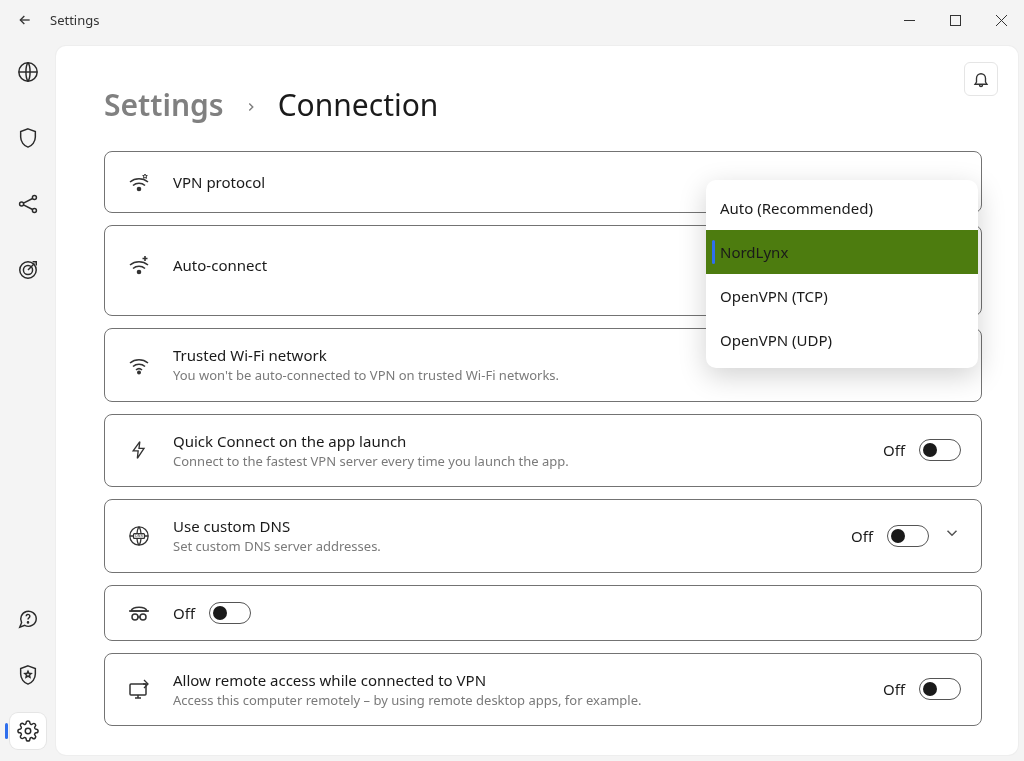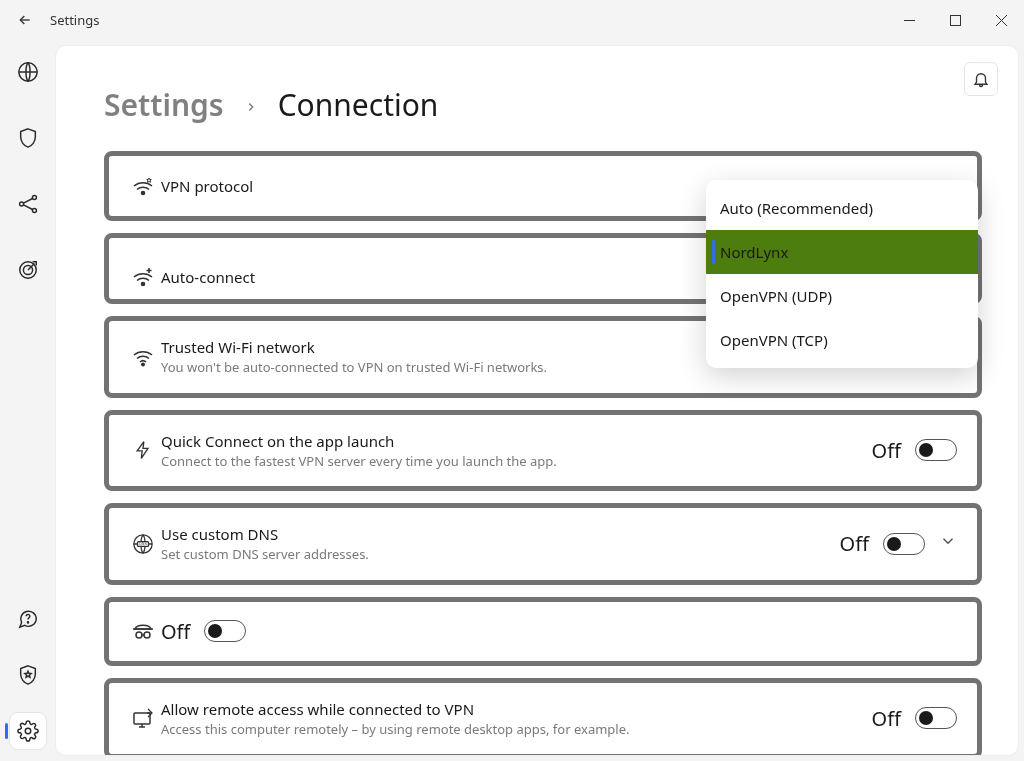--- a/index.html
+++ b/index.html
@@ -16,27 +16,27 @@
   .sidebar .sb-icon.active { background: #fff; box-shadow: 0 0 0 1px #e5e5e5; position: relative; }
   .sidebar .sb-icon.active::before { content: ""; position: absolute; left: -5px; top: 10px; bottom: 10px; width: 3px; border-radius: 2px; background: #2f6fed; }
 
   .main { flex: 1; background: #fff; margin: 6px 6px 6px 0; border-radius: 10px; padding: 24px 36px 24px 48px; position: relative; box-shadow: 0 0 0 1px #eee; overflow: hidden; }
   .bell { position: absolute; top: 16px; right: 20px; width: 34px; height: 34px; border: 1px solid #e5e5e5; border-radius: 6px; display: flex; align-items: center; justify-content: center; cursor: pointer; color: #333; }
   .breadcrumb { display: flex; align-items: baseline; gap: 20px; margin-top: 14px; margin-bottom: 26px; }
   .breadcrumb .parent { font-size: 30px; font-weight: 600; color: #808080; }
   .breadcrumb .chev { font-size: 20px; color: #808080; position: relative; top: -2px; }
   .breadcrumb .current { font-size: 30px; font-weight: 400; color: #1a1a1a; }
 
-  .card { border: 5px solid #737373; border-radius: 8px; margin-bottom: 12px; padding: 16px 20px; display: flex; align-items: center; gap: 4px; background: #fff; }
+  .card { border: 1px solid #737373; border-radius: 8px; margin-bottom: 12px; padding: 16px 20px; display: flex; align-items: center; gap: 20px; background: #fff; }
   .card .ico { width: 28px; display: flex; justify-content: center; color: #333; flex-shrink: 0; }
   .card .text { flex: 1; min-width: 0; }
   .card .t1 { font-size: 15px; color: #1a1a1a; }
   .card .t2 { font-size: 13px; color: #7a7a7a; margin-top: 2px; line-height: 1.35; }
   .card .right { display: flex; align-items: center; gap: 14px; }
-  .off { font-size: 20px; color: #1a1a1a; }
+  .off { font-size: 15px; color: #1a1a1a; }
   .toggle { width: 42px; height: 22px; border: 1px solid #555; border-radius: 11px; position: relative; background: #fff; cursor: pointer; }
   .toggle::after { content: ""; position: absolute; width: 14px; height: 14px; border-radius: 50%; background: #1a1a1a; top: 3px; left: 3px; }
   .chevron { color: #555; cursor: pointer; }
   .selectish { border: 1px solid #ddd; border-radius: 6px; padding: 8px 14px; font-size: 14px; color: #333; cursor: pointer; min-width: 56px; display:flex; align-items:center; gap:8px; }
 
   .dropdown { position: absolute; top: 134px; left: 650px; width: 272px; background: #fff; border-radius: 10px; box-shadow: 0 8px 28px rgba(0,0,0,0.18); padding: 6px 0; z-index: 50; }
   .dropdown .dd-item { padding: 12px 14px; font-size: 15px; color: #1a1a1a; cursor: pointer; position: relative; }
   .dropdown .dd-item.selected { background: #4d7c0f; }
   .dropdown .dd-item.selected::before { content: ""; position: absolute; left: 6px; top: 10px; bottom: 10px; width: 3px; border-radius: 2px; background: #2f6fed; }
 </style>
@@ -151,21 +151,21 @@
             <path d="M6 13.5a9 9 0 0112 0"></path>
             <circle cx="12" cy="17" r="1.5" fill="currentColor"></circle>
             <path d="M18 2l.7 1.5 1.6.1-1.2 1.1.4 1.6L18 5.5 16.5 6.3l.4-1.6-1.2-1.1 1.6-.1L18 2z" stroke-width="1"></path>
           </svg>
       </div>
       <div class="text">
           <div class="t1">VPN protocol</div>
         </div>
     </div>
 
-    <div class="card" style="padding-top:20px;padding-bottom:4px;">
+    <div class="card" style="padding-top:20px;padding-bottom:32px;">
       <div class="ico">
         <svg width="24" height="20" viewBox="0 0 24 20" fill="none" stroke="currentColor" stroke-width="1.6">
             <path d="M3 10a14 14 0 0118 0"></path>
             <path d="M6 13.5a9 9 0 0112 0"></path>
             <circle cx="12" cy="17" r="1.5" fill="currentColor"></circle>
             <path d="M18 1v5M15.5 3.5h5" stroke-width="1.6"></path>
           </svg>
       </div>
       <div class="text">
           <div class="t1">Auto-connect</div>
@@ -271,18 +271,18 @@
       </div>
       <div class="right">
         <span class="off">Off</span>
         <div class="toggle"></div>
       </div>
     </div>
 
     <div class="dropdown">
       <div class="dd-item">Auto (Recommended)</div>
       <div class="dd-item selected">NordLynx</div>
+      <div class="dd-item">OpenVPN (TCP)</div>
       <div class="dd-item">OpenVPN (UDP)</div>
-      <div class="dd-item">OpenVPN (TCP)</div>
     </div>
 
   </div>
 </div>
 
 </body></html>

